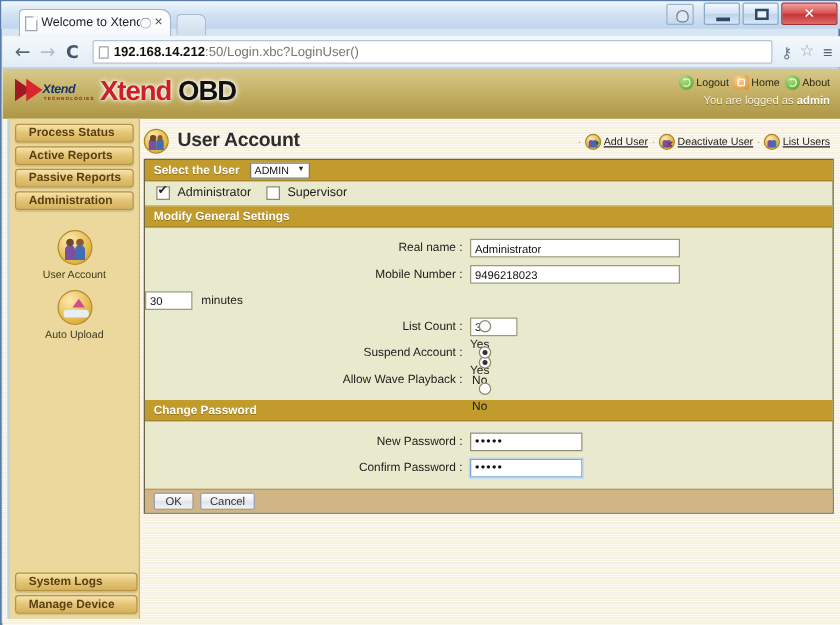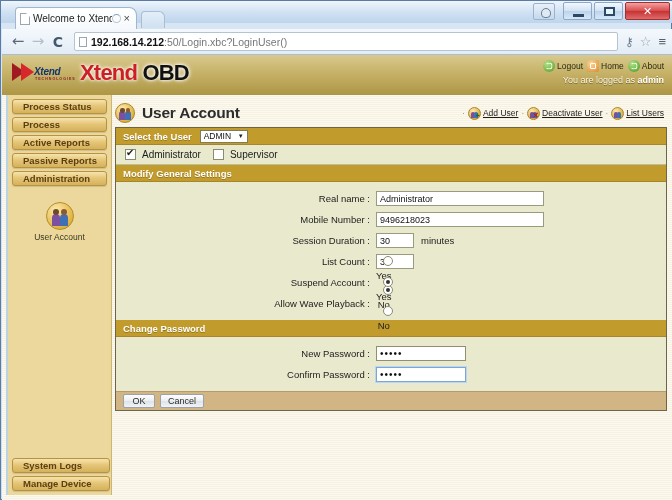--- a/index.html
+++ b/index.html
@@ -393,34 +393,40 @@
             <span class="hl-ico about"></span>
             <span class="hl-text">About</span>
           </span>
         </div>
         <div class="logged-as"><span>You are logged as </span><b>admin</b></div>
       </div>
     </div>
 
     <div class="sidebar">
       <div class="side-btn">Process Status</div>
-      <div class="side-btn">Process</div>
       <div class="side-btn">Active Reports</div>
       <div class="side-btn">Passive Reports</div>
       <div class="side-btn">Administration</div>
 
       <div class="side-icons">
         <div class="side-icon-item">
           <div class="side-icon-circle">
             <span class="si-person-a"></span>
               <span class="si-person-b"></span>
             <span class="si-head-a"></span>
               <span class="si-head-b"></span>
           </div>
           <div class="side-icon-label">User Account</div>
+        </div>
+        <div class="side-icon-item">
+          <div class="side-icon-circle">
+            <span class="si-base"></span>
+              <span class="si-arrowup"></span>
+          </div>
+          <div class="side-icon-label">Auto Upload</div>
         </div>
       </div>
 
       <div class="side-bottom">
         <div class="side-btn">System Logs</div>
         <div class="side-btn">Manage Device</div>
       </div>
     </div>
 
     <div class="content">
@@ -486,21 +492,20 @@
         <div class="form-body">
           <div class="f-row">
             <span class="f-label">Real name :</span>
             <span class="f-input wide">Administrator</span>
           </div>
           <div class="f-row">
             <span class="f-label">Mobile Number :</span>
             <span class="f-input wide">9496218023</span>
           </div>
           <div class="f-row">
-            <span class="f-label">Session Duration :</span>
             <span class="f-input small">30</span>
             <span class="f-unit">minutes</span>
           </div>
           <div class="f-row">
             <span class="f-label">List Count :</span>
             <span class="f-input small">30</span>
           </div>
           <div class="f-row">
             <span class="f-label">Suspend Account :</span>
             <span class="radio-group">

